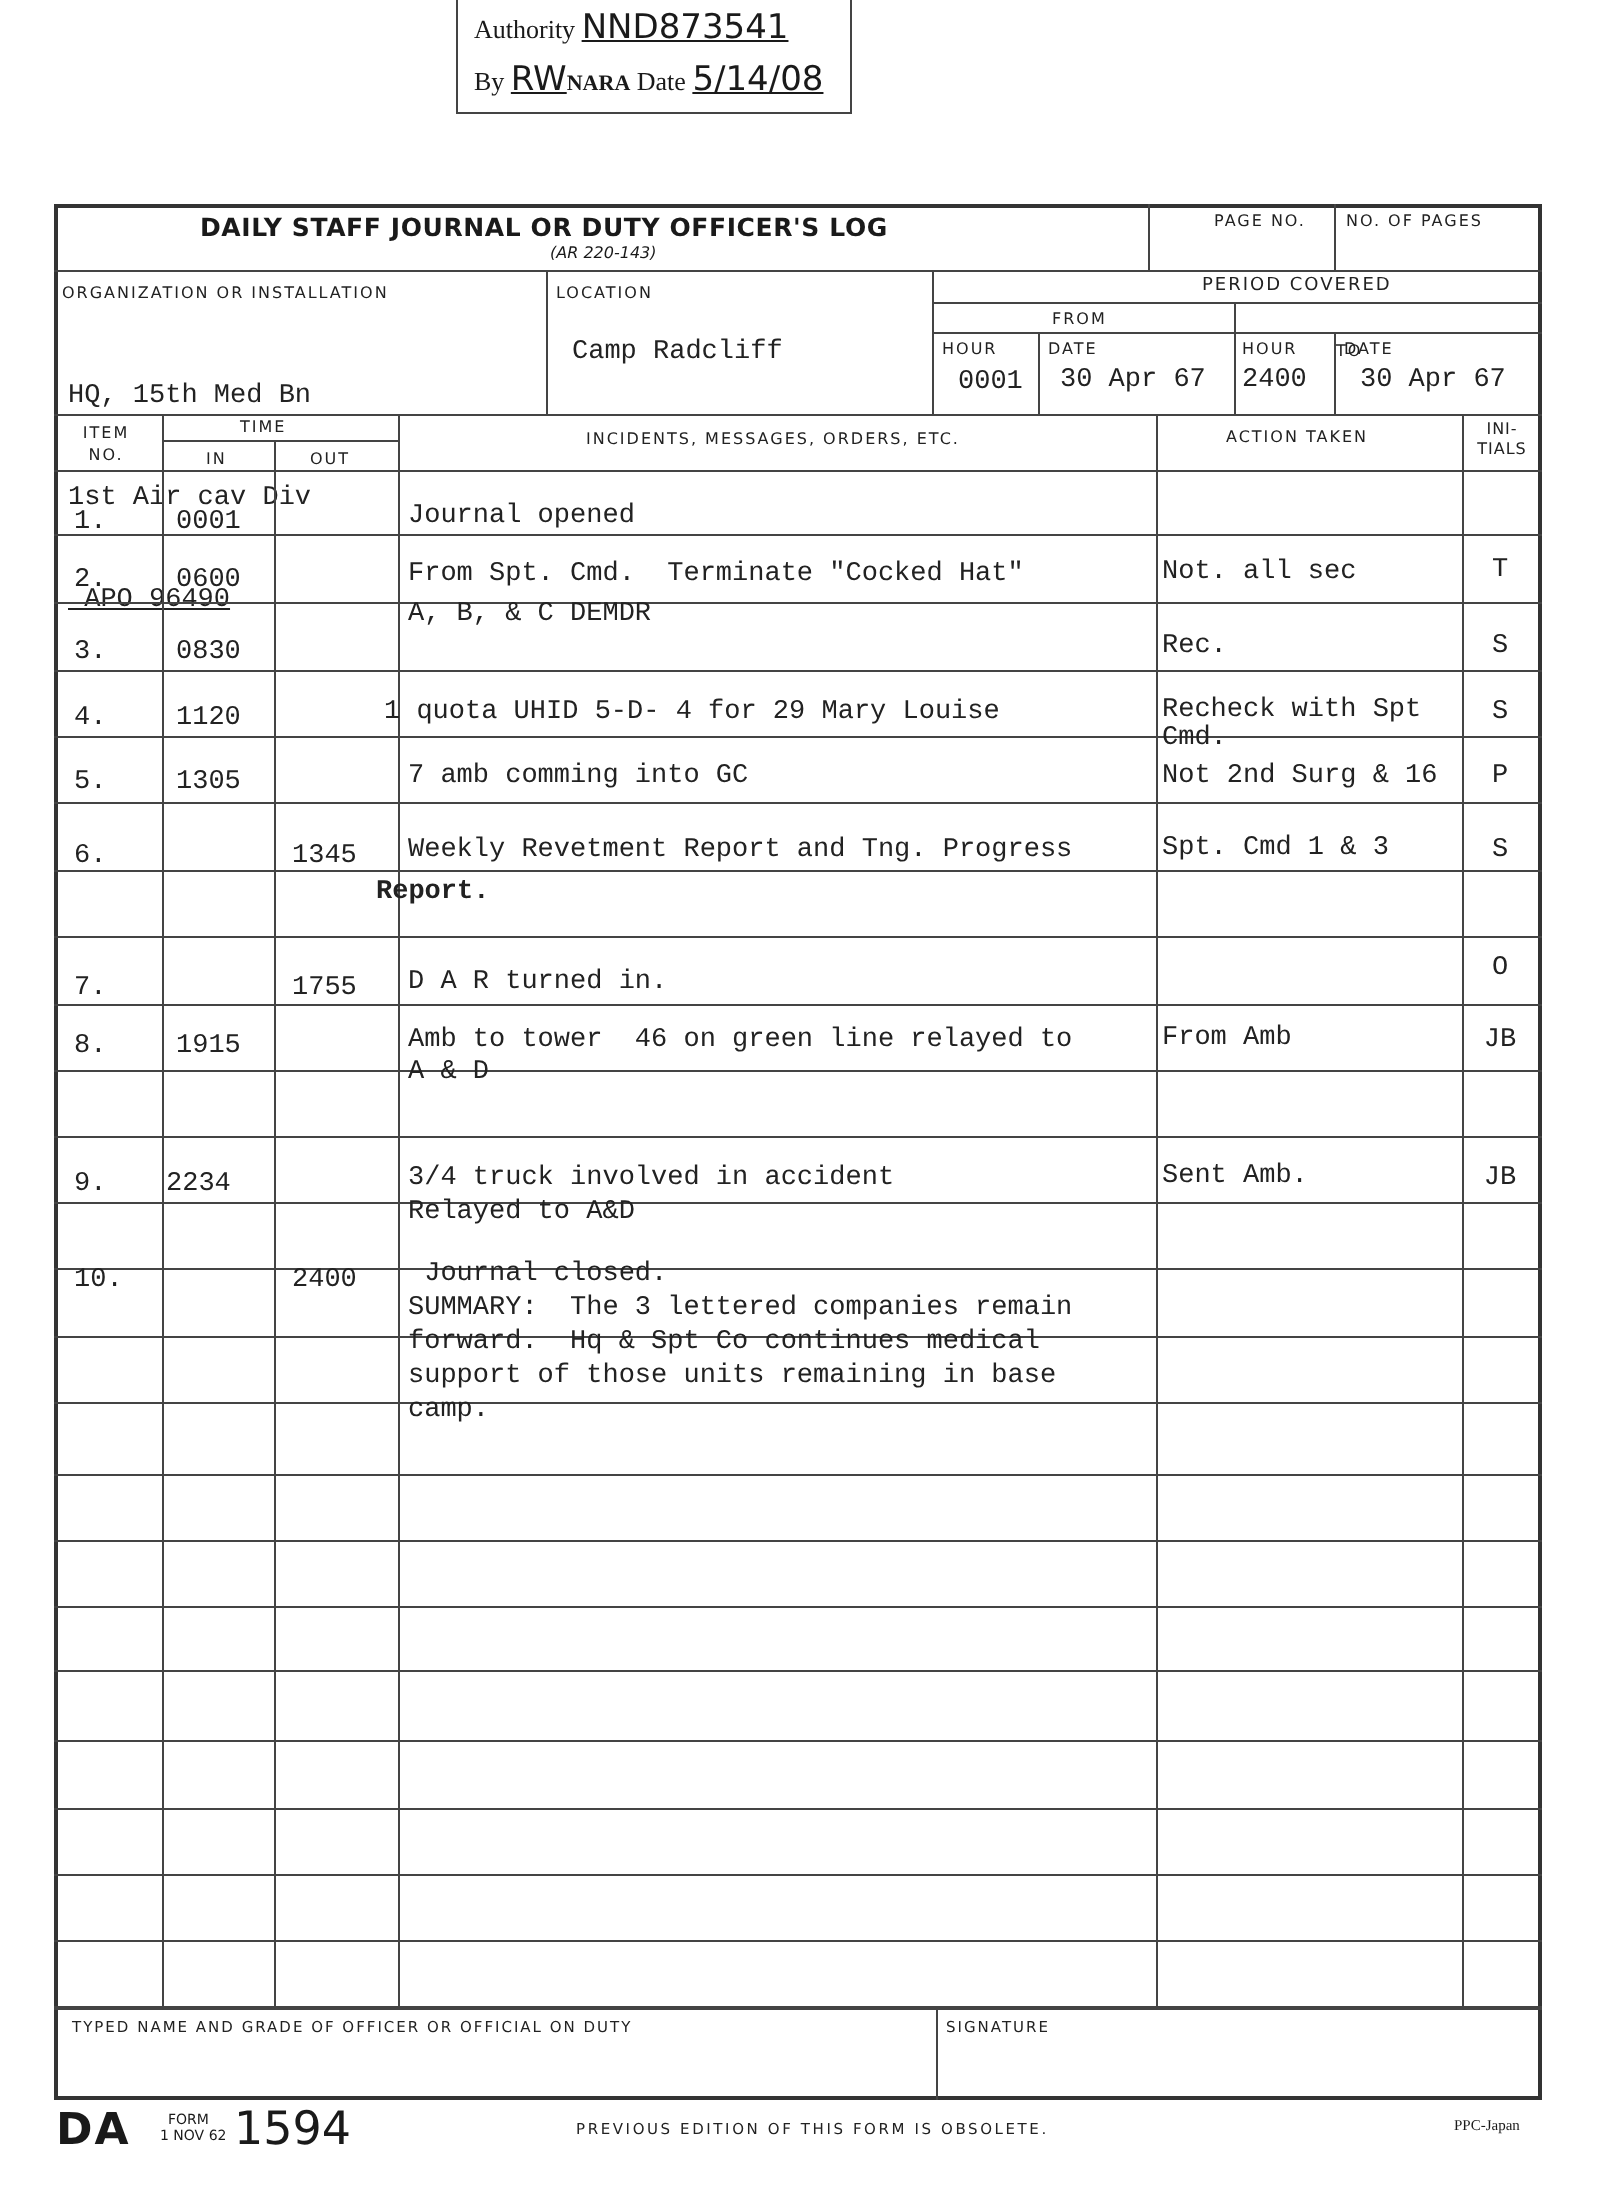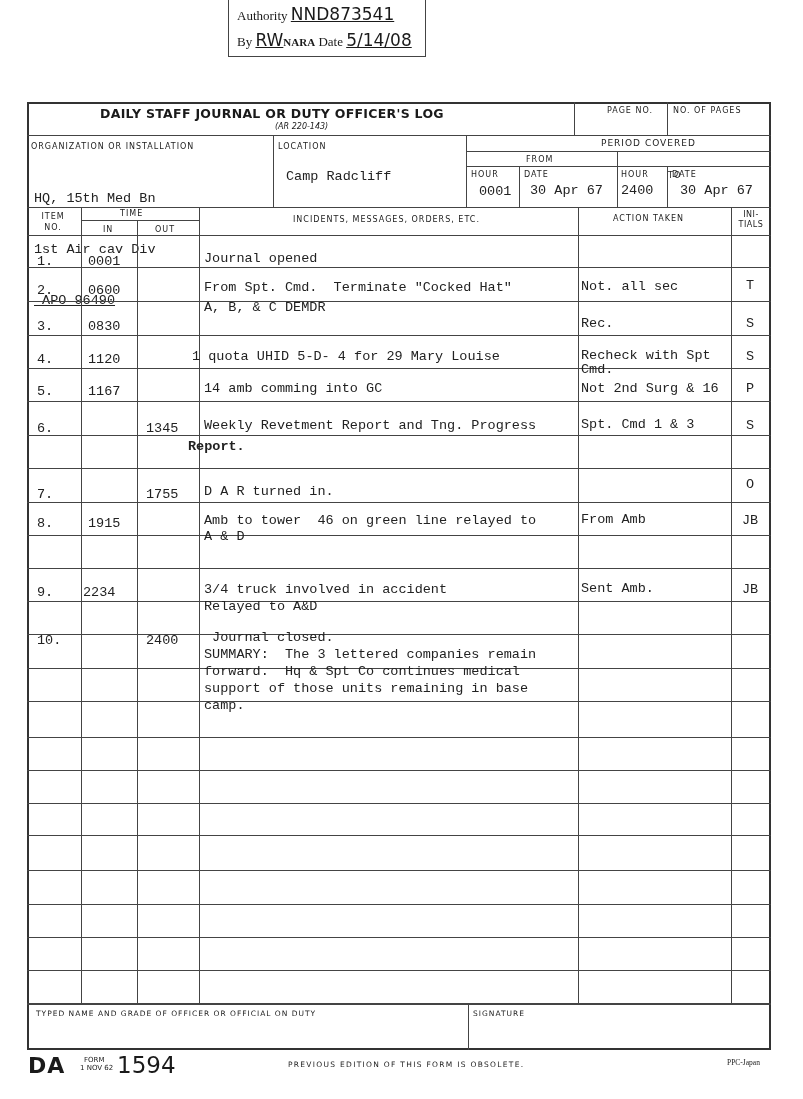--- a/index.html
+++ b/index.html
@@ -157,23 +157,23 @@
       <div class="abs tw " style="left: 37px; top: 352px;">4.</div>
       <div class="abs tw " style="left: 88px; top: 352px;">1120</div>
       <div class="abs tw " style="left: 146px; top: 352px;"></div>
       <div class="abs tw " style="left: 192px; top: 349px;">1 quota UHID 5-D- 4 for 29 Mary Louise</div>
       <div class="abs tw " style="left: 581px; top: 348px;">Recheck with Spt</div>
       <div class="abs tw " style="left: 581px; top: 362px;">Cmd.</div>
       <div class="abs tw " style="left: 733px; top: 349px; width: 34px; text-align: center;">S</div>
     </div>
     <div>
       <div class="abs tw " style="left: 37px; top: 384px;">5.</div>
-      <div class="abs tw " style="left: 88px; top: 384px;">1167</div>
+      <div class="abs tw " style="left: 88px; top: 384px;">1305</div>
       <div class="abs tw " style="left: 146px; top: 384px;"></div>
-      <div class="abs tw " style="left: 204px; top: 381px;">14 amb comming into GC</div>
+      <div class="abs tw " style="left: 204px; top: 381px;">7 amb comming into GC</div>
       <div class="abs tw " style="left: 581px; top: 381px;">Not 2nd Surg &amp; 16</div>
       <div class="abs tw " style="left: 733px; top: 381px; width: 34px; text-align: center;">P</div>
     </div>
     <div>
       <div class="abs tw " style="left: 37px; top: 421px;">6.</div>
       <div class="abs tw " style="left: 88px; top: 421px;"></div>
       <div class="abs tw " style="left: 146px; top: 421px;">1345</div>
       <div class="abs tw " style="left: 204px; top: 418px;">Weekly Revetment Report and Tng. Progress</div>
       <div class="abs tw " style="left: 188px; top: 439px; font-weight: bold;">Report.</div>
       <div class="abs tw " style="left: 581px; top: 417px;">Spt. Cmd 1 &amp; 3</div>

